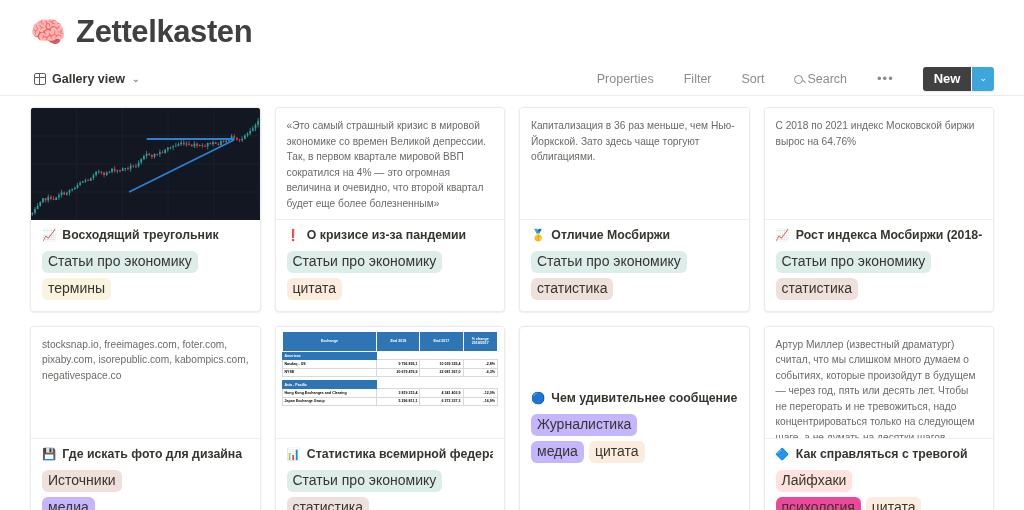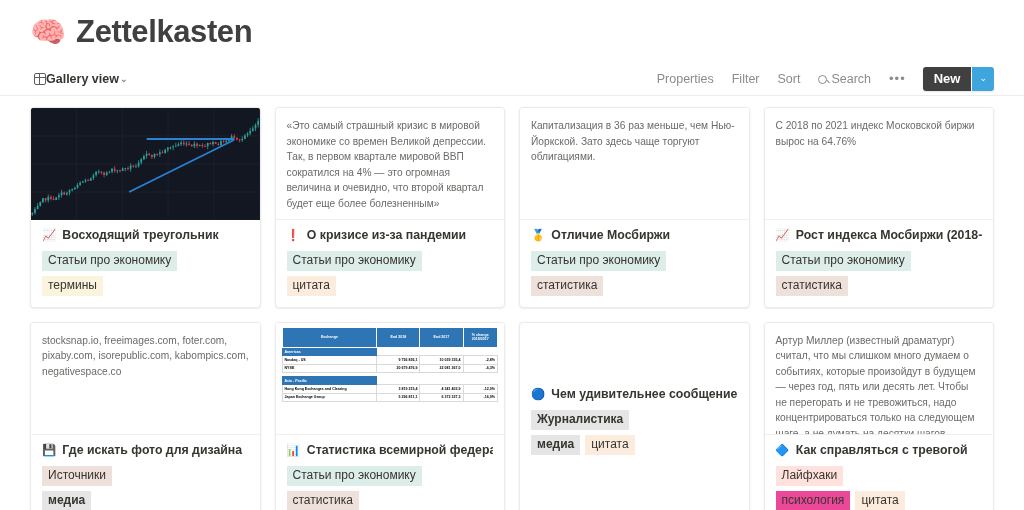--- a/index.html
+++ b/index.html
@@ -33,21 +33,21 @@
     padding: 0 30px 0 30px;
     height: 34px;
     display: flex;
     align-items: center;
     justify-content: space-between;
     border-bottom: 1px solid #ececeb;
   }
   .view-tab {
     display: flex;
     align-items: center;
-    gap: 0;
+    gap: 6px;
     font-size: 12.5px;
     font-weight: 600;
     color: #37352f;
     cursor: pointer;
     padding: 3px 4px;
     border-radius: 3px;
   }
   .grid-ico {
     width: 12px; height: 12px;
     border: 1.4px solid #5f5e5b;
@@ -55,21 +55,21 @@
     position: relative;
     display: inline-block;
   }
   .grid-ico::before, .grid-ico::after {
     content: ""; position: absolute; background: #5f5e5b;
   }
   .grid-ico::before { left: 0; right: 0; top: 3.3px; height: 1.2px; }
   .grid-ico::after { top: 0; bottom: 0; left: 3.9px; width: 1.2px; }
   .chev { font-size: 9px; color: #8f8e8a; margin-left: 1px; }
 
-  .tb-right { display: flex; align-items: center; gap: 4px; }
+  .tb-right { display: flex; align-items: center; gap: 16px; }
   .tb-btn {
     font-size: 12.5px;
     color: #8d8c88;
     padding: 4px 7px;
     border-radius: 3px;
     cursor: pointer;
     white-space: nowrap;
     display: flex; align-items: center; gap: 4px;
   }
   .search-glyph {
@@ -144,32 +144,32 @@
     font-weight: 600;
     color: #37352f;
     line-height: 1.3;
     margin-bottom: 7px;
     white-space: nowrap;
     overflow: hidden;
   }
   .card-title .t-emoji { font-size: 11.5px; line-height: 1.35; flex: none; }
   .tag-row { display: flex; flex-wrap: wrap; gap: 5px; margin-top: 5px; }
   .tag {
-    font-size: 12px;
+    font-size: 14px;
     line-height: 1;
     padding: 3.5px 6px 4.5px 6px;
-    border-radius: 0;
+    border-radius: 6px;
     color: #37352f;
     white-space: nowrap;
   }
   .tag.green  { background: #ddedea; }
   .tag.yellow { background: #faf3dd; }
   .tag.orange { background: #fbecdd; }
   .tag.red    { background: #ffe2dd; }
-  .tag.purple { background: #e5e5e5; font-weight: bold; }
+  .tag.purple { background: #c4b5fd; }
   .tag.brown  { background: #eee0da; }
   .tag.gray   { background: #ec4899; }
 
   
   .chartbox { position: absolute; inset: 0; }
   .chartbox svg { display: block; width: 100%; height: 100%; }
 
   
   .sheet { position: absolute; inset: 0; background: #fff; padding: 4px 6px 0 6px; }
   .sheet table { width: 100%; border-collapse: collapse; table-layout: fixed; }

